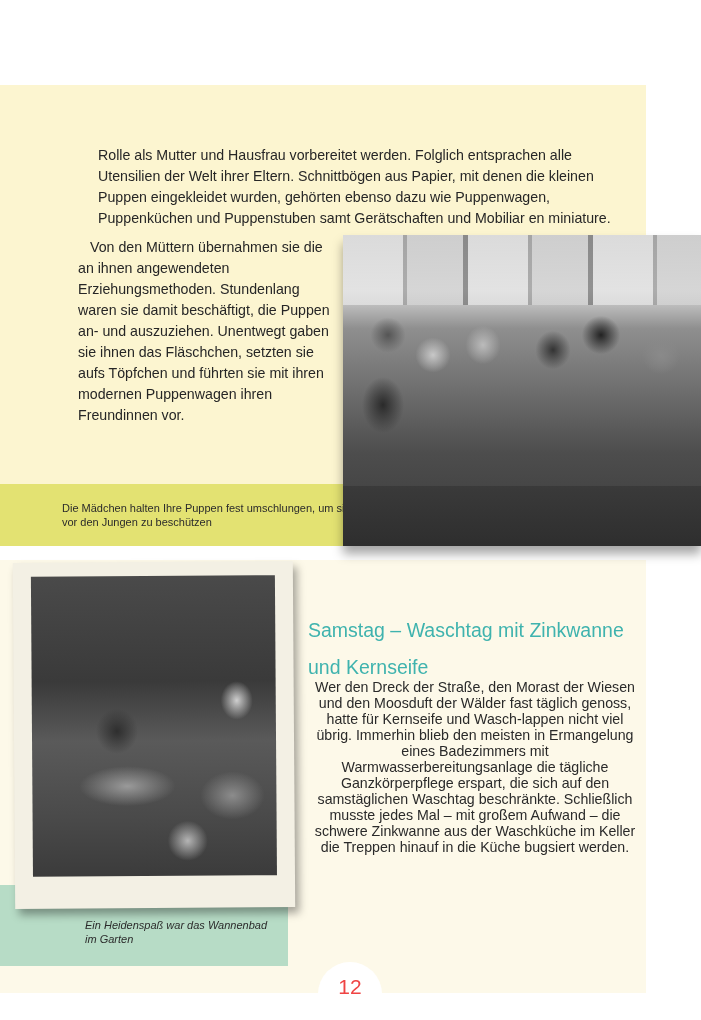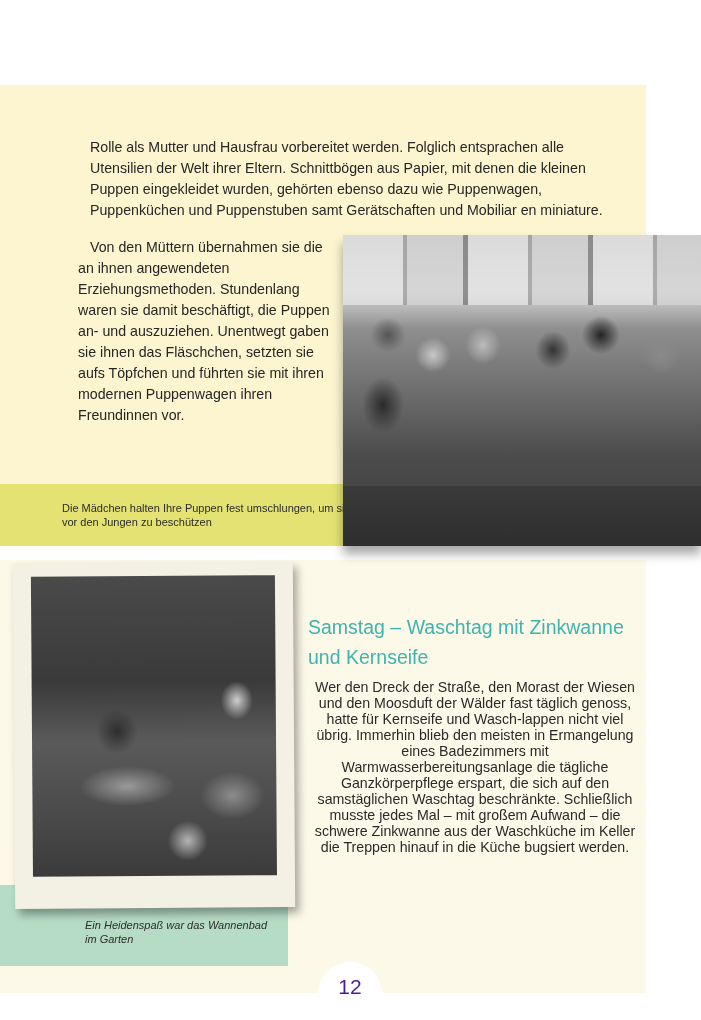--- a/index.html
+++ b/index.html
@@ -19,21 +19,21 @@
 
     
     .body-text { font-size: 14.2px; line-height: 21px; color: #262626; }
     .para-top { left: 86px; top: 133px; width: 540px; }
     .para-left { left: 78px; top: 237px; width: 255px; }
     .para-left .indent { display: inline-block; width: 12px; }
     .caption { font-size: 11px; line-height: 14px; color: #2b2b2b; }
     .caption-1 { left: 62px; top: 501px; width: 290px; }
     .caption-2 { left: 85px; top: 918px; width: 190px; font-style: italic; }
 
-    .heading { left: 308px; top: 612px; width: 330px; font-size: 19.5px; line-height: 30px; color: #3fb3ae; }
+    .heading { left: 308px; top: 612px; width: 330px; font-size: 19.5px; line-height: 37px; color: #3fb3ae; }
     .para-right { left: 310px; top: 679px; width: 330px; font-size: 14.2px; line-height: 16px; text-align: center; }
 
     
     .photo-1 {
       left: 343px; top: 235px; width: 358px; height: 311px;
       background:
         radial-gradient(ellipse 30px 40px at 40px 170px, #2a2a2a 0%, transparent 70%),
         radial-gradient(ellipse 22px 22px at 45px 100px, #555 0%, transparent 80%),
         radial-gradient(ellipse 22px 22px at 90px 120px, #c8c8c8 0%, transparent 80%),
         radial-gradient(ellipse 22px 24px at 140px 110px, #bbb 0%, transparent 80%),
@@ -60,31 +60,31 @@
         radial-gradient(ellipse 28px 30px at 85px 155px, #2e2e2e 0%, transparent 75%),
         radial-gradient(ellipse 20px 24px at 205px 125px, #cfcfcf 0%, transparent 80%),
         radial-gradient(ellipse 60px 25px at 95px 210px, #9a9a9a 0%, transparent 80%),
         radial-gradient(ellipse 40px 30px at 200px 220px, #8c8c8c 0%, transparent 80%),
         radial-gradient(ellipse 25px 25px at 155px 265px, #b5b5b5 0%, transparent 80%),
         linear-gradient(180deg, #4a4a4a 0%, #3a3a3a 35%, #5a5a5a 55%, #4a4a4a 80%, #3b3b3b 100%);
     }
 
     
     .page-num-circle { left: 318px; top: 962px; width: 64px; height: 64px; border-radius: 50%; background: #ffffff; }
-    .page-num { left: 318px; top: 975px; width: 64px; text-align: center; font-size: 21px; color: #4c1d95; }
+    .page-num { left: 318px; top: 975px; width: 64px; text-align: center; font-size: 21px; color: #ef4444; }
   </style>
 </head>
 <body>
 
 <div class="abs bg-top"></div>
 <div class="abs caption-band"></div>
 <div class="abs bg-bottom"></div>
 <div class="abs teal-box"></div>
 
-<p class="abs body-text para-top" style="margin:4px">Rolle als Mutter und Hausfrau vorbereitet werden. Folglich entsprachen alle Utensilien der Welt ihrer Eltern. Schnittbögen aus Papier, mit denen die kleinen Puppen eingekleidet wurden, gehörten ebenso dazu wie Puppenwagen, Puppenküchen und Puppenstuben samt Gerätschaften und Mobiliar en miniature.</p>
+<p class="abs body-text para-top" style="margin:12px">Rolle als Mutter und Hausfrau vorbereitet werden. Folglich entsprachen alle Utensilien der Welt ihrer Eltern. Schnittbögen aus Papier, mit denen die kleinen Puppen eingekleidet wurden, gehörten ebenso dazu wie Puppenwagen, Puppenküchen und Puppenstuben samt Gerätschaften und Mobiliar en miniature.</p>
 
 <p class="abs body-text para-left" style="margin:0"><span class="indent"></span><span>Von den Müttern übernahmen sie die an ihnen angewendeten Erziehungsmethoden. Stundenlang waren sie damit beschäftigt, die Puppen an- und auszuziehen. Unentwegt gaben sie ihnen das Fläschchen, setzten sie aufs Töpfchen und führten sie mit ihren modernen Puppenwagen ihren Freundinnen vor.</span></p>
 
 <div class="abs caption caption-1">Die Mädchen halten Ihre Puppen fest umschlungen, um sie vor den Jungen zu beschützen</div>
 
 <div class="abs photo-1">
   <div class="window-band"></div>
   <div class="floor"></div>
 </div>
 

